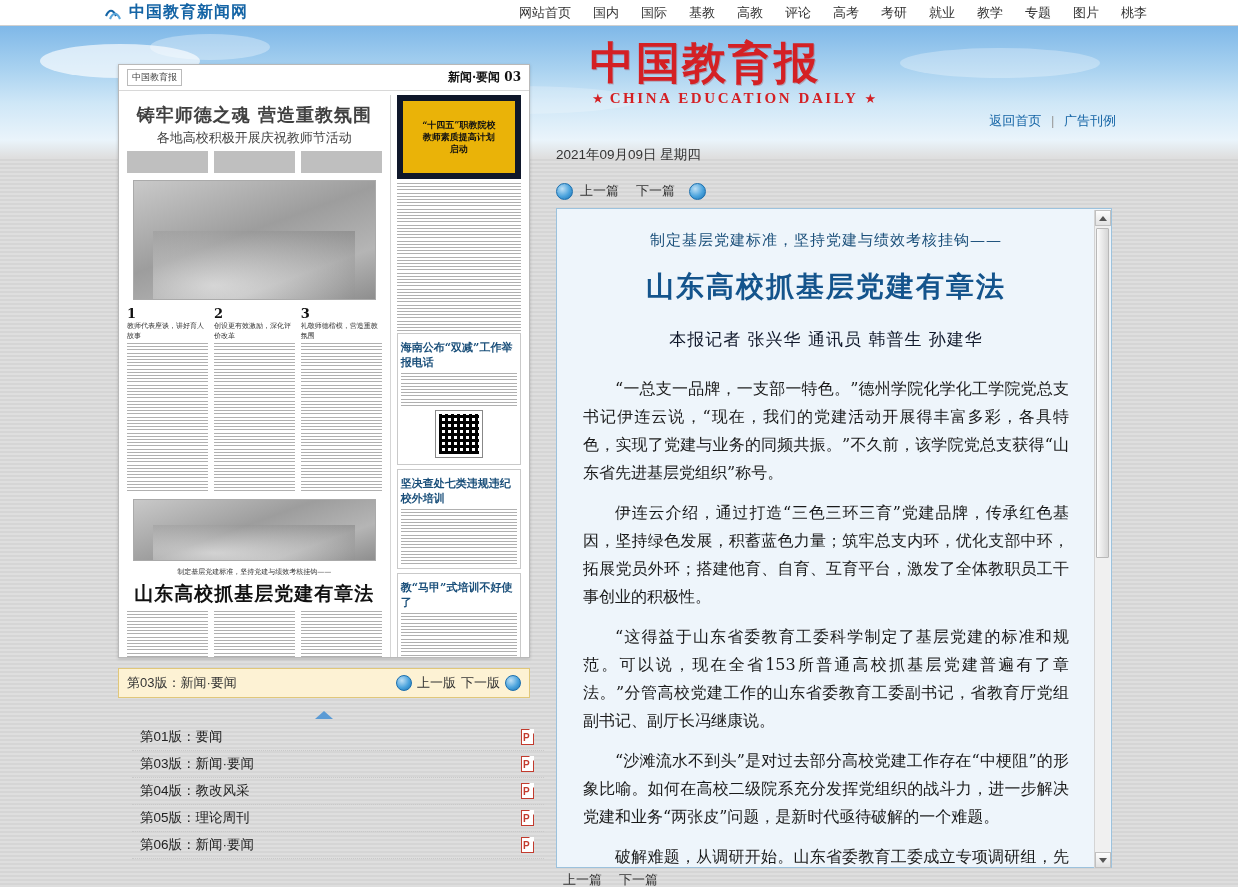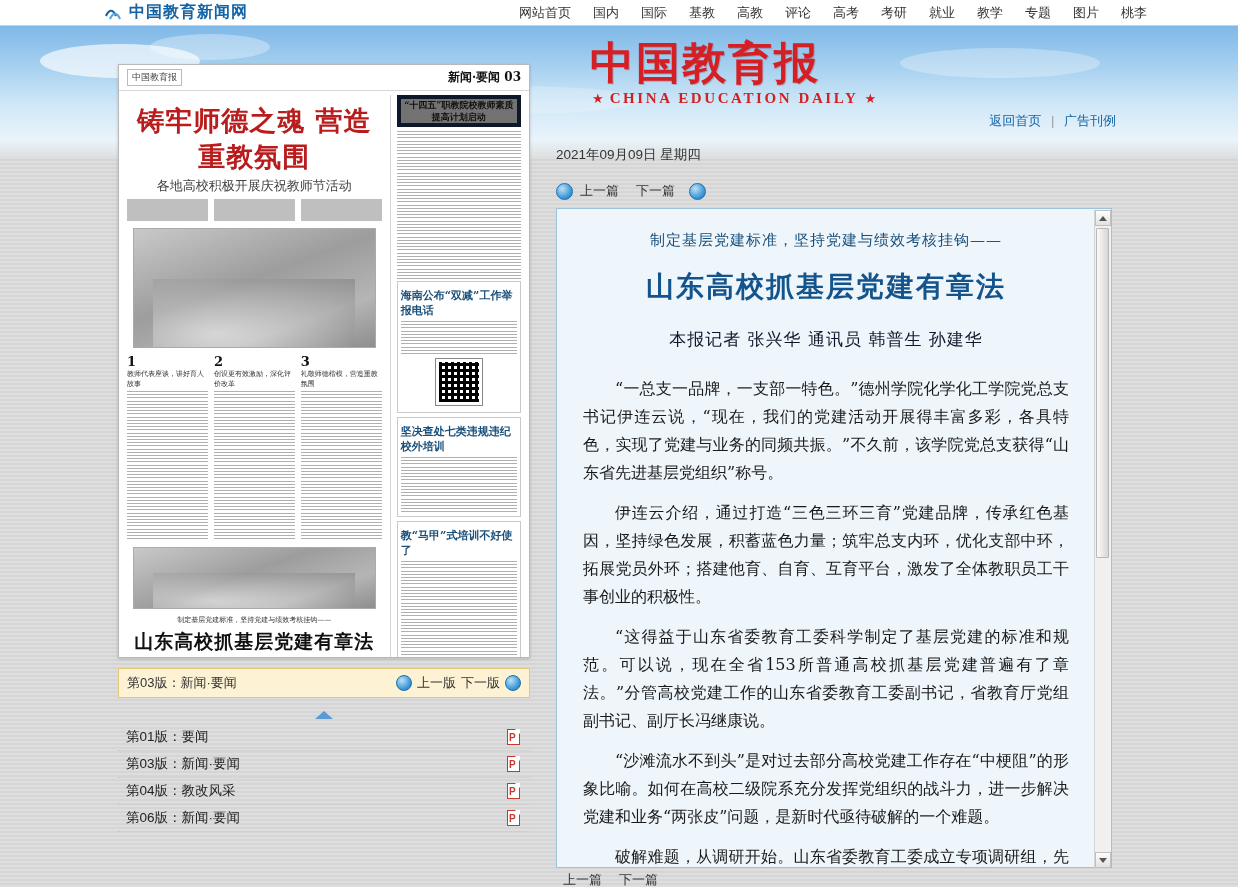--- a/index.html
+++ b/index.html
@@ -233,21 +233,21 @@
   .paper-head .ph-left {
     font-size: 9px; color:#444; font-family:"DejaVu Serif",serif;
     border:1px solid #bbb; padding: 1px 4px;
   }
   .paper-head .ph-right {
     font-size: 12px; color: #111; font-family:"DejaVu Serif",serif; font-weight:bold;
   }
   .paper-body { position: relative; width: 410px; height: 566px; padding: 4px 8px; }
   .p-headline {
     font-family:"DejaVu Serif", serif;
-    font-size: 27px; font-weight: bold; color: #b91c1c;
+    font-size: 18px; font-weight: bold; color: #404040;
     text-align:center; letter-spacing:1px; margin: 8px 0 2px;
   }
   .p-subline {
     font-size: 13px; color:#444; text-align:center; margin-bottom:4px;
     font-family:"DejaVu Serif",serif;
   }
   .photo {
     height: 120px; margin: 4px 6px 6px 6px;
     background: linear-gradient(160deg,#c9c9c9,#9d9d9d 45%,#b5b5b5 75%,#8e8e8e);
     border: 1px solid #aaa;
@@ -310,21 +310,21 @@
     display:flex; align-items:center; justify-content:center;
   }
   .collapse .tri {
     width:0;height:0;
     border-left:9px solid transparent;border-right:9px solid transparent;
     border-bottom:8px solid #5b9bd5;
   }
 
   
   .pagelist {
-    position:absolute; left:118px; top:724px; width:412px;
+    position:absolute; left:132px; top:724px; width:412px;
   }
   .pl-row {
     height: 27px;
     display:flex; align-items:center; justify-content:space-between;
     border-bottom: 1px dotted #c9c9c9;
     padding: 0 10px 0 8px;
   }
   .pl-row .pl-text { font-size: 13.5px; color:#222; }
   .pdf-ico {
     width: 13px; height: 16px;
@@ -484,21 +484,21 @@
                 <div class="grayblock" style="height:106px;"></div>
               </div>
             <div class="col">
                 <div class="grayblock" style="height:106px;"></div>
               </div>
           </div>
 
         </div>
 
         <div style="flex:1;border-left:1px solid #d5d5d5;padding-left:6px;">
-          <div style="background:#737373;border:4px solid #0f172a;padding:0;margin-bottom:4px;">
+          <div style="background:#eab308;border:6px solid #0f172a;padding:18px;margin-bottom:4px;">
             <div style="font-size:9px;font-weight:bold;color:#111;font-family:'DejaVu Serif',serif;text-align:center;line-height:12px;">“十四五”职教院校教师素质提高计划启动</div>
           </div>
           <div class="grayblock" style="height:150px;"></div>
           <div class="right-col-box">
             <div class="blue-title">海南公布“双减”工作举报电话</div>
             <div class="grayblock" style="height:34px;"></div>
             <div class="qr"></div>
           </div>
           <div class="right-col-box">
             <div class="blue-title">坚决查处七类违规违纪校外培训</div>
@@ -534,18 +534,22 @@
     </div>
     <div class="pl-row">
       <span class="pl-text">第03版：新闻·要闻</span>
       <span class="pdf-ico"></span>
     </div>
     <div class="pl-row">
       <span class="pl-text">第04版：教改风采</span>
       <span class="pdf-ico"></span>
     </div>
     <div class="pl-row">
+      <span class="pl-text">第05版：理论周刊</span>
+      <span class="pdf-ico"></span>
+    </div>
+    <div class="pl-row">
       <span class="pl-text">第06版：新闻·要闻</span>
       <span class="pdf-ico"></span>
     </div>
   </div>
 
 </div>
 
 </body></html>

